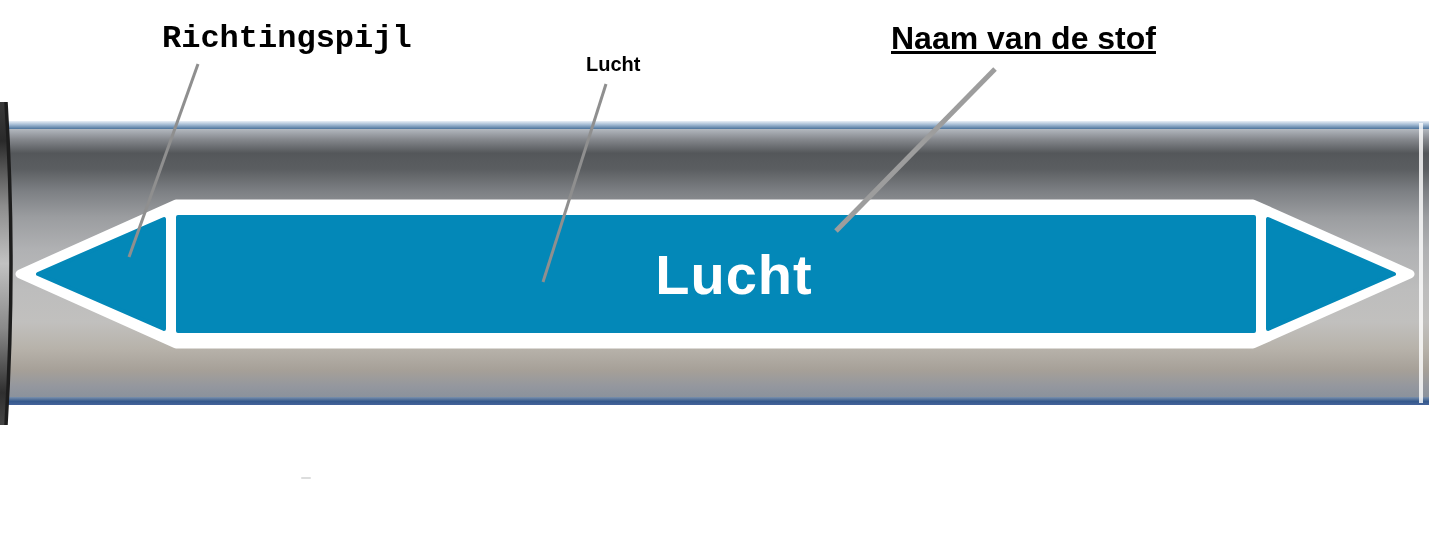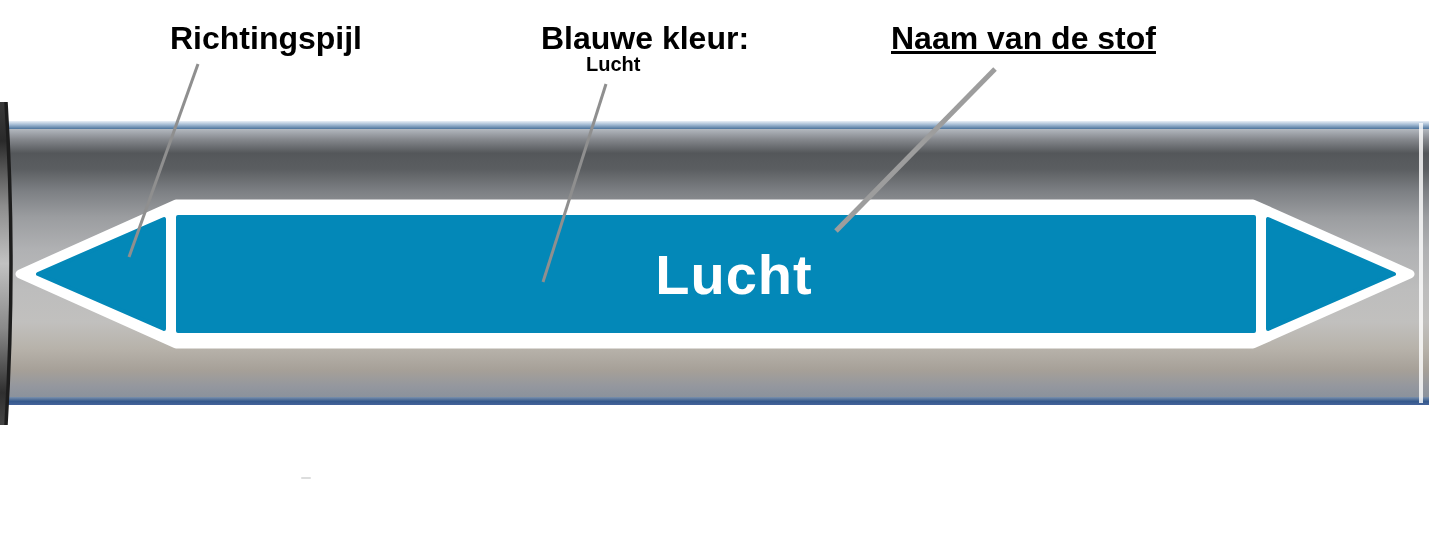--- a/index.html
+++ b/index.html
@@ -21,21 +21,21 @@
   .callout-title {
     position: absolute;
     top: 18px;
     font-size: 32px;
     font-weight: bold;
     color: #000000;
     letter-spacing: 0px;
     line-height: 1.3;
     white-space: nowrap;
   }
-  #anno-richtingspijl { left: 170px; }
+  #anno-richtingspijl { left: 162px; font-family: Liberation Mono, monospace; }
   #anno-blauwe       { left: 541px; }
   #anno-naam         { left: 891px; text-decoration: underline; }
   .callout-sub {
     position: absolute;
     left: 586px;
     top: 52px;
     font-size: 20px;
     font-weight: bold;
     color: #000000;
     line-height: 1.2;
@@ -159,21 +159,20 @@
 
     <line class="leader" x1="198" y1="64" x2="129" y2="257"></line>
     <line class="leader" x1="606" y1="84" x2="543" y2="282"></line>
     <line class="leader leader-thick" x1="995" y1="69" x2="836" y2="231"></line>
   </svg>
 
   <div class="abs" id="substance-name">Lucht</div>
 
   <div class="callout-title" id="anno-richtingspijl">Richtingspijl</div>
 
-  <div class="callout-title" id="anno-blauwe">Blauwe kleur:</div>
 
   <div class="callout-sub">Lucht</div>
 
   <div class="callout-title" id="anno-naam">Naam van de stof</div>
 
   <div class="abs" id="faint-artifact"></div>
 
 </div>
 
 </body></html>

